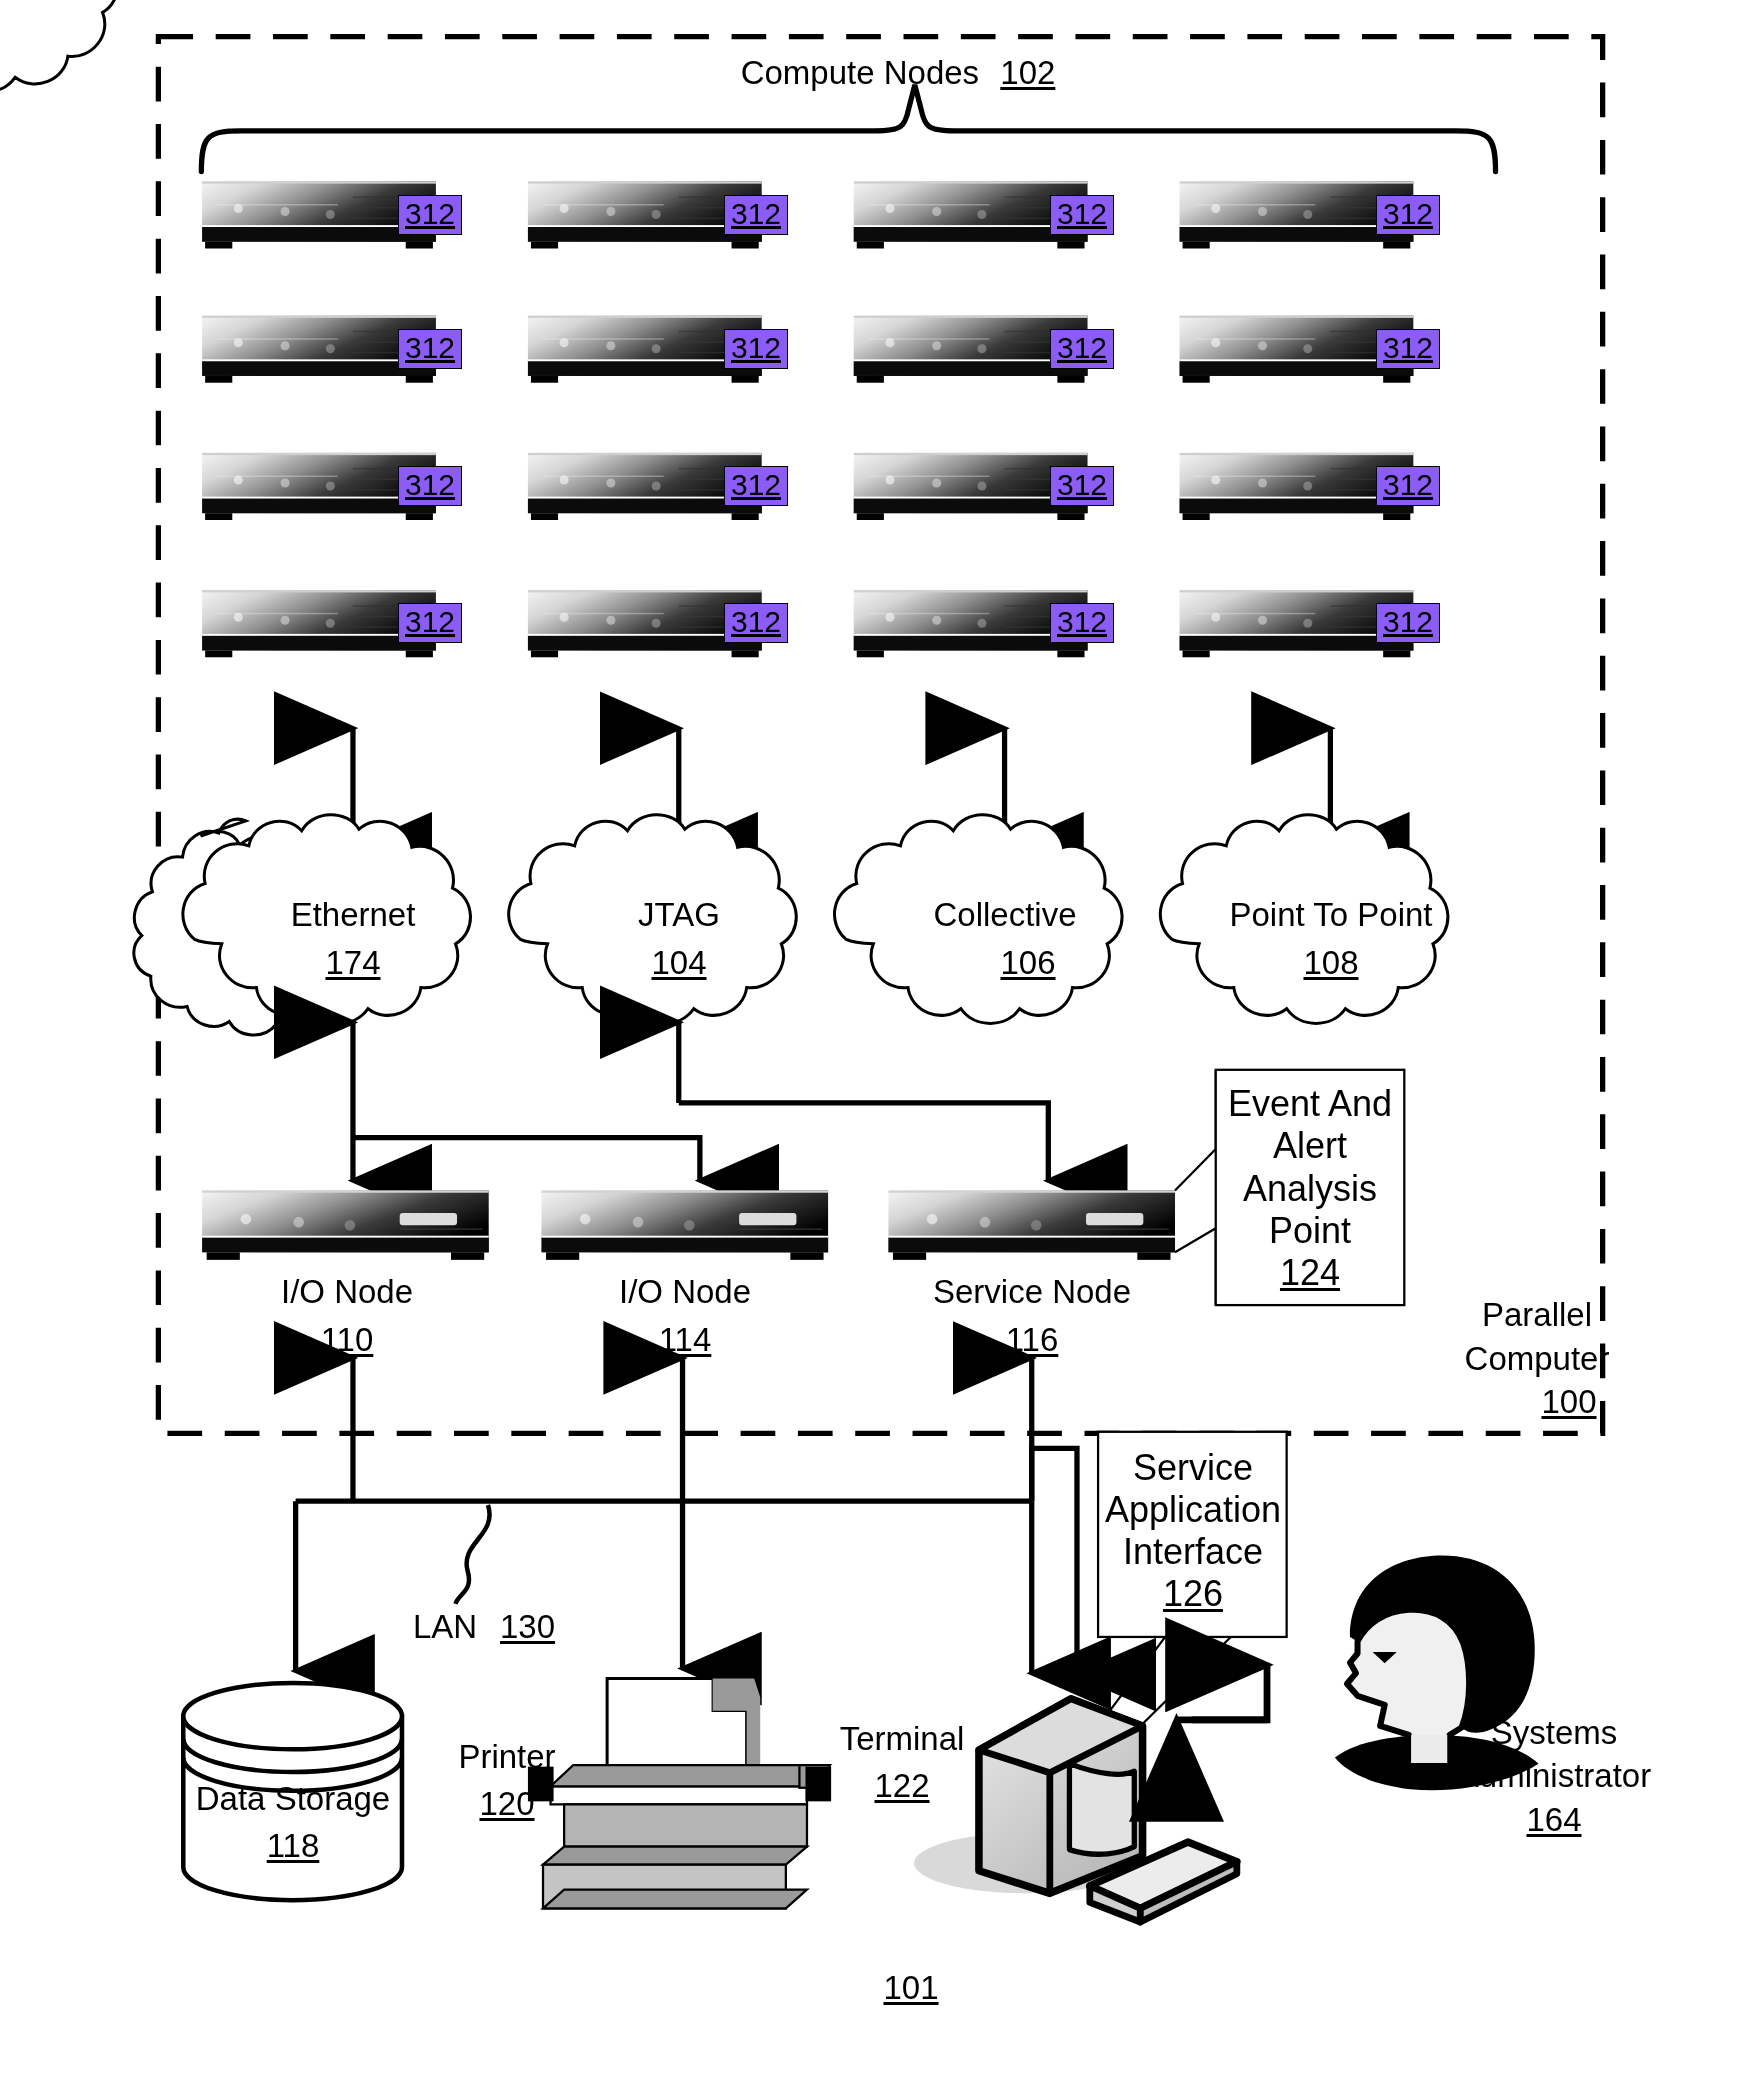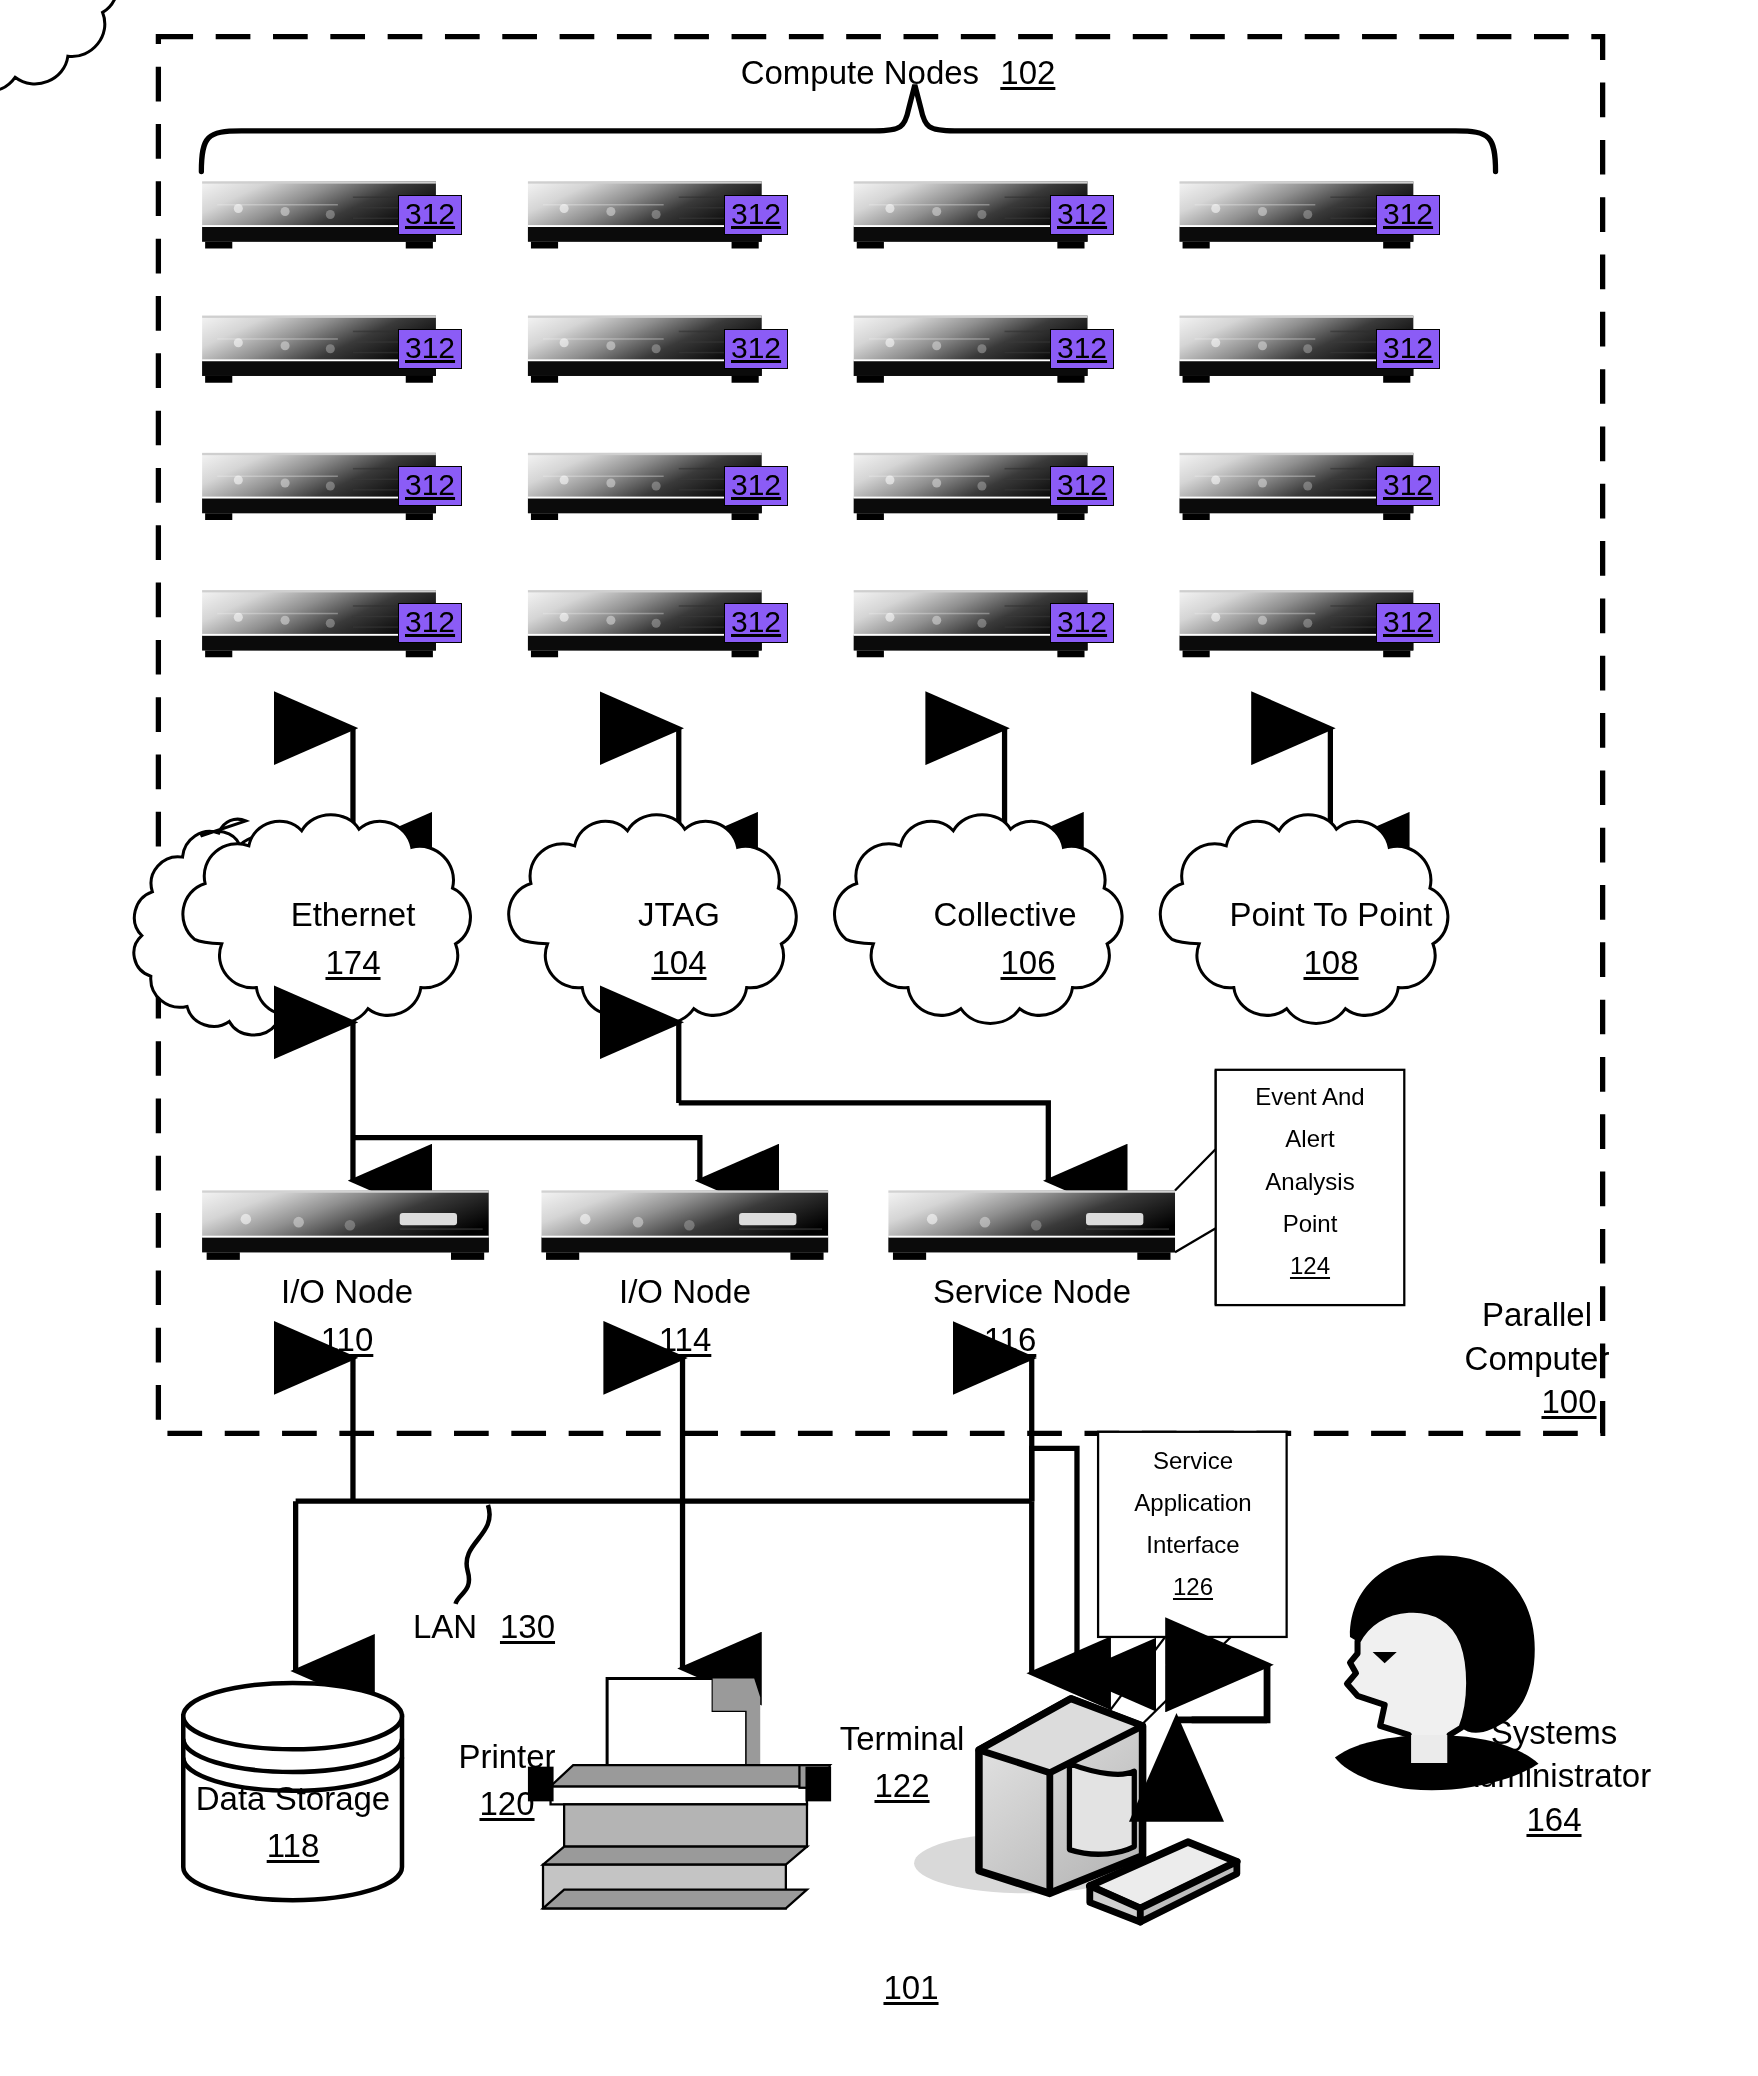--- a/index.html
+++ b/index.html
@@ -33,21 +33,21 @@
   }
   .ctr {
     transform: translateX(-50%);
     text-align: center;
   }
   .u {
     text-decoration: underline;
     text-underline-offset: 3px;
   }
   .fz44 { font-size: 33px; }
-  .fz42 { font-size: 24px; }
+  .fz42 { font-size: 36px; }
   .nodelabel {
     position: absolute;
     font-size: 30px;
     text-decoration: underline;
     text-underline-offset: 2.3px;
     background: #8b5cf6;
     border: 1.5px solid #000;
     padding: 3px 6px 4.5px 6px;
     line-height: 1;
   }
@@ -400,21 +400,21 @@
   <div class="txt ctr fz44" style="left:1331px; top:896px;">Point To Point</div>
   <div class="txt ctr fz44 u" style="left:1331px; top:944px;">108</div>
 
   <div class="txt ctr fz44" style="left:347px; top:1273px;">I/O Node</div>
   <div class="txt ctr fz44 u" style="left:347px; top:1321px;">110</div>
 
   <div class="txt ctr fz44" style="left:685px; top:1273px;">I/O Node</div>
   <div class="txt ctr fz44 u" style="left:685px; top:1321px;">114</div>
 
   <div class="txt ctr fz44" style="left:1032px; top:1273px;">Service Node</div>
-  <div class="txt ctr fz44 u" style="left:1010px; top:1321px;">116</div>
+  <div class="txt ctr fz44 u" style="left:1032px; top:1321px;">116</div>
 
   <div class="txt ctr fz42" style="left:1310px; top:1083px;">Event And</div>
   <div class="txt ctr fz42" style="left:1310px; top:1125px;">Alert</div>
   <div class="txt ctr fz42" style="left:1310px; top:1168px;">Analysis</div>
   <div class="txt ctr fz42" style="left:1310px; top:1210px;">Point</div>
   <div class="txt ctr fz42 u" style="left:1310px; top:1252px;">124</div>
 
   <div class="txt ctr fz44" style="left:1537px; top:1296px;">Parallel</div>
   <div class="txt ctr fz44" style="left:1537px; top:1340px;">Computer</div>
   <div class="txt ctr fz44 u" style="left:1569px; top:1383px;">100</div>

